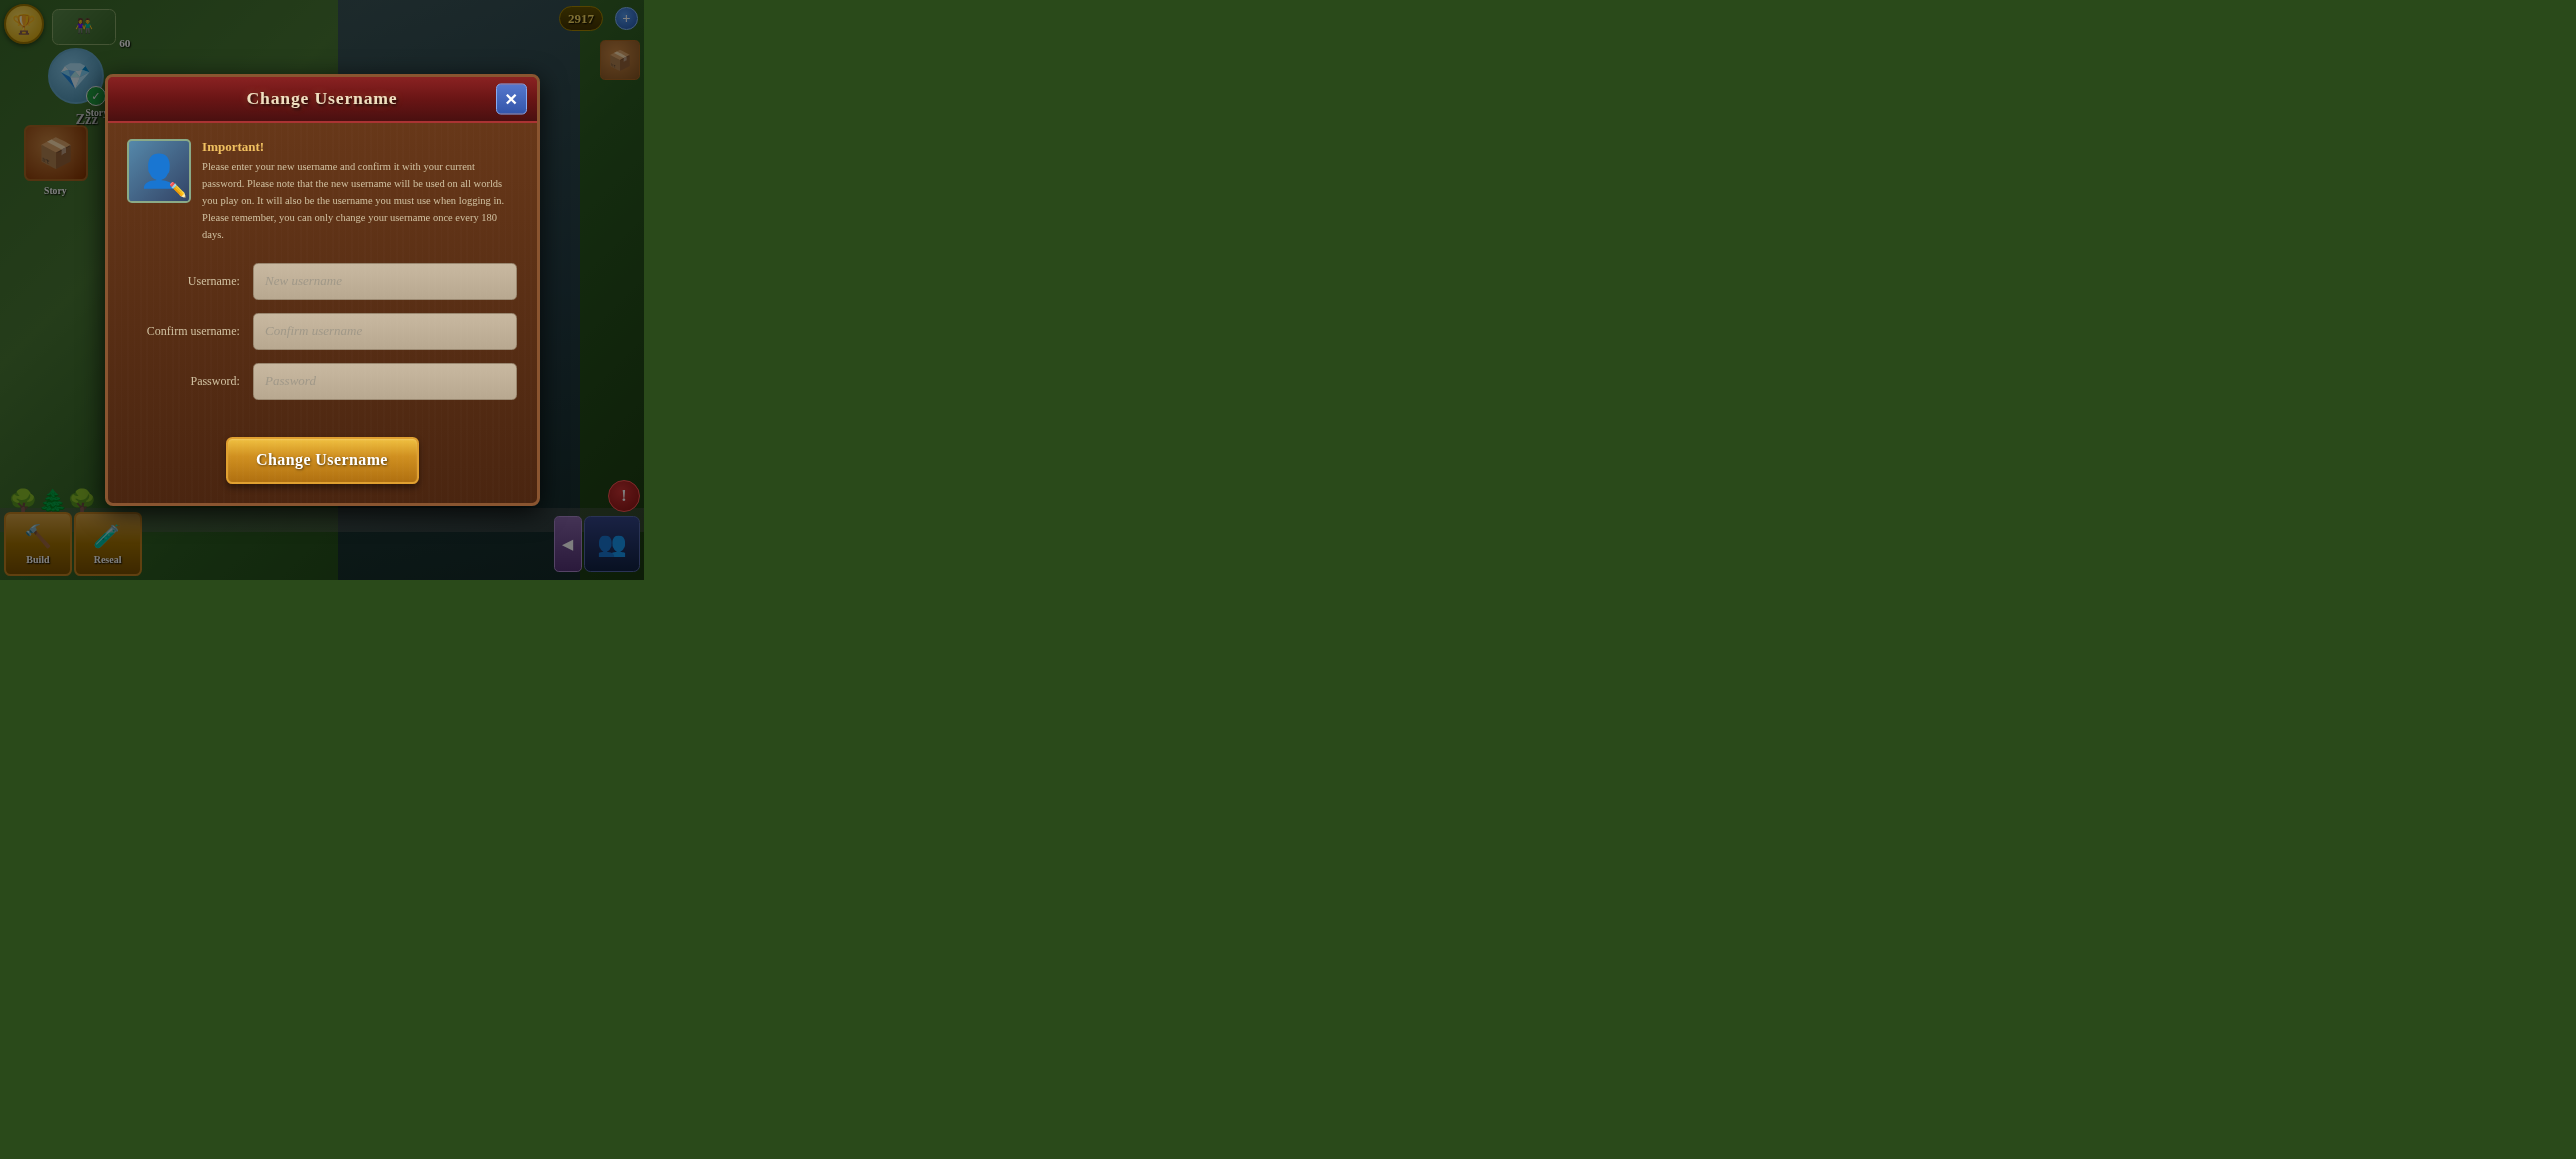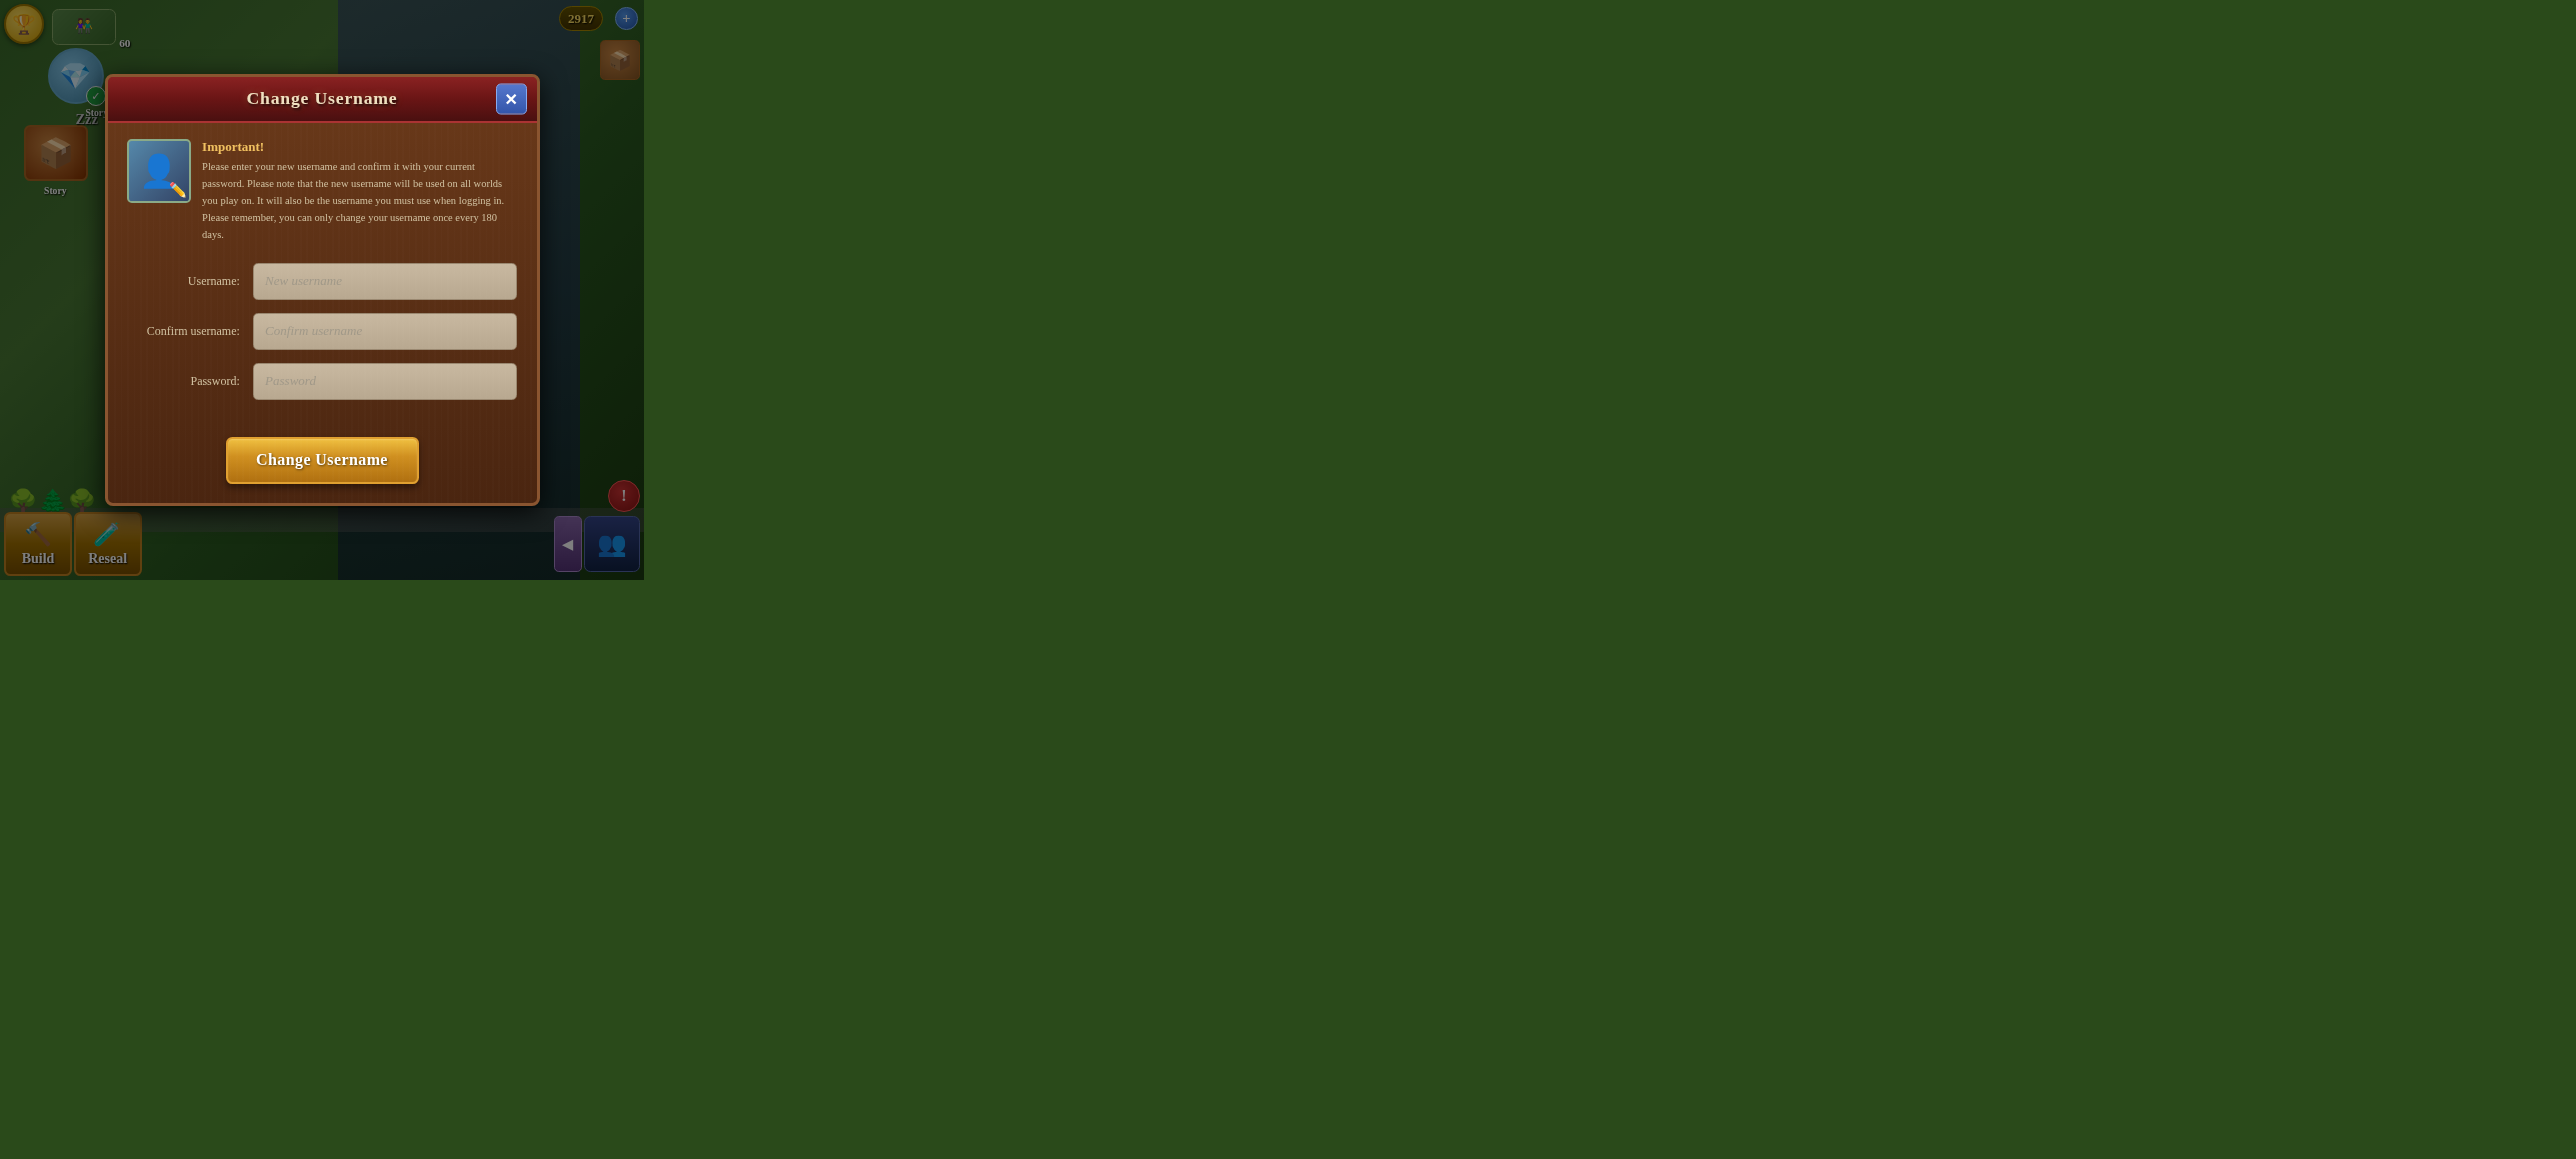--- a/index.html
+++ b/index.html
@@ -196,21 +196,21 @@
       gap: 3.2px;
       cursor: pointer;
     }
 
     .bottom-btn-icon {
       font-size: 22.5px;
     }
 
     .bottom-btn-label {
       color: #fff;
-      font-size: 14px;
+      font-size: 10px;
       font-weight: bold;
       text-shadow: 0.8px 0.8px 1.6px #000;
     }
 
     
     .right-ui {
       position: absolute;
       right: 0;
       top: 0;
       width: 129px;

